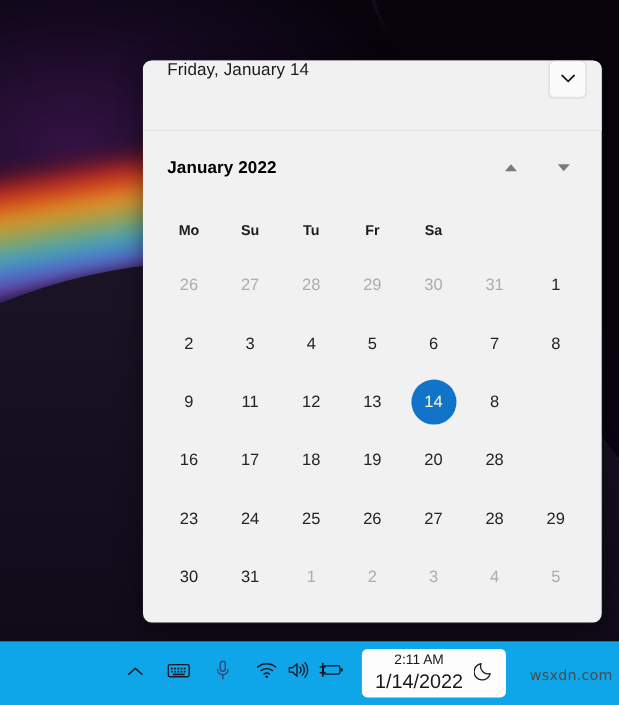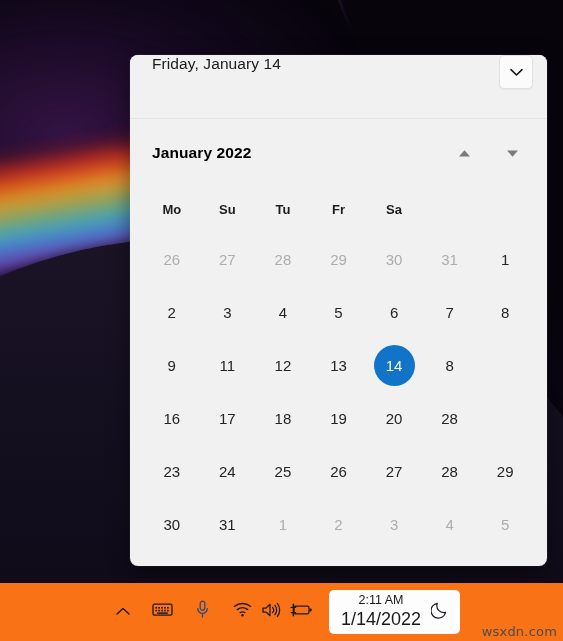--- a/index.html
+++ b/index.html
@@ -99,41 +99,41 @@
     width:41px;height:41px;border-radius:50%;
     display:flex;align-items:center;justify-content:center;
     font-size:15px;color:#242424;cursor:pointer;
   }
   .day.muted{color:#adadad;}
   .day.selected{background:#1174c8;color:#fef9c3;}
 
   
   #taskbar{
     position:absolute;left:0;top:583px;width:563px;height:58px;
-    background:#f97316;display:flex;align-items:center;justify-content:center;
+    background:#0ea5e9;display:flex;align-items:center;justify-content:center;
     box-sizing:border-box;
   }
   .tray{display:flex;align-items:center;gap:0px;}
   .tray-btn{
     width:30px;height:36px;display:flex;align-items:center;justify-content:center;
     cursor:pointer;border-radius:4px;margin:0 5px;
   }
   .tray-group{
     display:flex;align-items:center;gap:9px;padding:0 6px;
     height:36px;border-radius:4px;cursor:pointer;margin-left:4px;
   }
   .clock-block{
     display:flex;align-items:center;gap:10px;background:#fdfdfd;
     padding:3px 10px 3px 12px;border-radius:5px;margin-left:10px;cursor:pointer;
   }
   .clock-text{display:flex;flex-direction:column;align-items:center;line-height:1.22;}
   .clock-time{font-size:12.5px;color:#191919;}
   .clock-date{font-size:18px;color:#191919;}
   .watermark{
-    position:absolute;right:6px;bottom:2px;font-size:13px;color:#4c4c4c;
+    position:absolute;right:6px;bottom:19px;font-size:13px;color:#4c4c4c;
     font-family:"DejaVu Sans",sans-serif;letter-spacing:.2px;
   }
 </style>
 </head>
 <body>
 
 <div id="wallpaper">
   <div class="wp-base"></div>
   <div class="wp-topglow"></div>
   <div class="wp-rainbow"></div>

